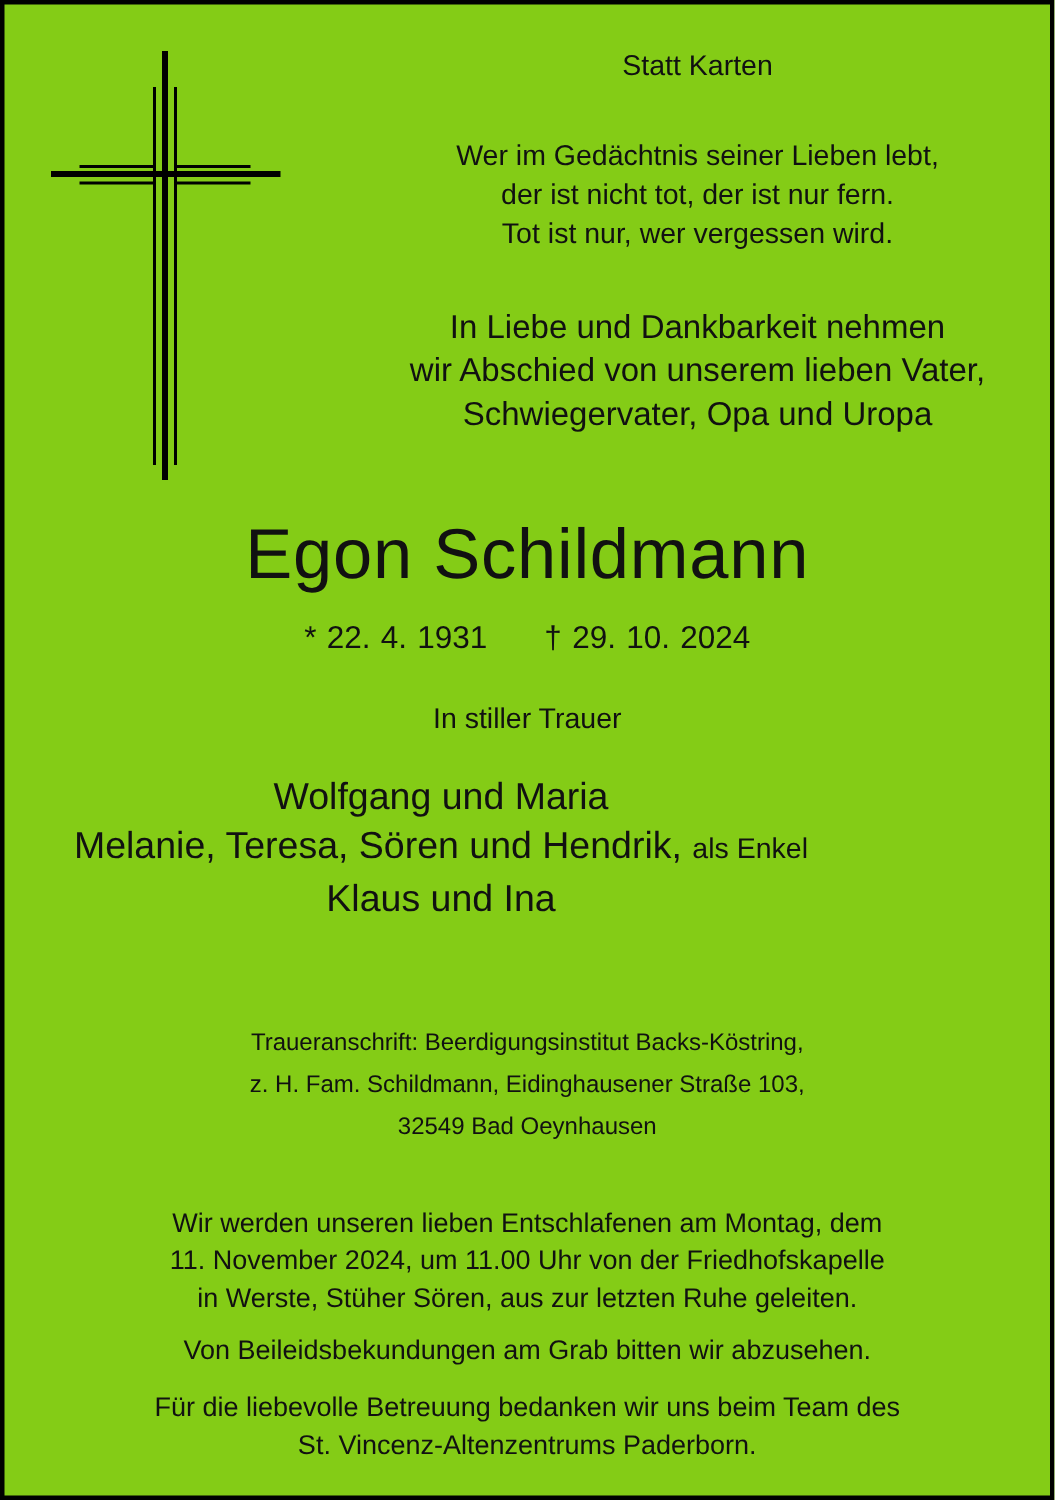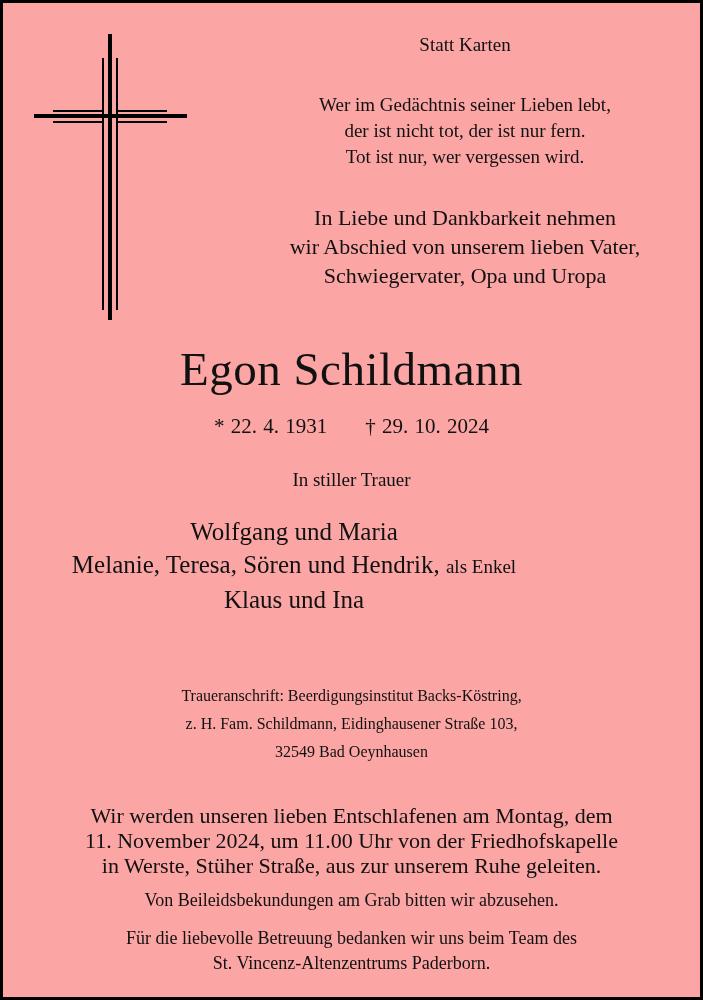--- a/index.html
+++ b/index.html
@@ -2,38 +2,38 @@
 <html><head>
   <meta charset="utf-8">
   <style>
     html, body { margin: 0; padding: 0; background: #ffffff; }
     body { width: 703px; height: 1000px; position: relative; overflow: hidden; }
     .frame {
       position: absolute; left: 0; top: 0;
       width: 703px; height: 1000px;
       box-sizing: border-box;
       border: 3px solid #000000;
-      background: #fca5a5;
+      background: #84cc16;
       color: #111111;
-      font-family: Liberation Serif, serif;
+      font-family: Liberation Sans, sans-serif;
     }
     .cross { position: absolute; left: 28px; top: 28px; width: 160px; height: 292px; }
     .line { position: absolute; background: #000; }
     .text-block { position: absolute; text-align: center; white-space: nowrap; }
     .statt { left: 262px; width: 400px; top: 30px; font-size: 19px; line-height: 24px; }
     .quote { left: 212px; width: 500px; top: 89px; font-size: 19px; line-height: 26px; }
     .intro { left: 212px; width: 500px; top: 200px; font-size: 22px; line-height: 29px; }
     .name { left: 0; width: 697px; top: 336px; font-size: 47px; line-height: 60px; letter-spacing: 0.5px; }
     .dates { left: 0; width: 697px; top: 409px; font-size: 21px; line-height: 28px; word-spacing: 1px; }
     .dates .gap { display: inline-block; width: 38px; }
     .trauer { left: 0; width: 697px; top: 464px; font-size: 19px; line-height: 26px; }
     .family { left: 0; width: 582px; top: 512px; font-size: 25px; line-height: 33px; }
     .family .rel { font-size: 19px; }
     .address { left: 0; width: 697px; top: 679px; font-size: 16px; line-height: 28px; }
-    .funeral { left: 0; width: 697px; top: 800px; font-size: 22px; line-height: 25px; }
+    .funeral { left: 0; width: 697px; top: 800px; font-size: 18px; line-height: 25px; }
     .condolence { left: 0; width: 697px; top: 885px; font-size: 18px; line-height: 25px; }
     .thanks { left: 0; width: 697px; top: 923px; font-size: 18px; line-height: 25px; }
   </style>
 </head>
 <body>
 
 <div class="frame">
 
   <div class="cross">
 
@@ -88,21 +88,21 @@
 
   <div class="text-block address">
     <div>Traueranschrift: Beerdigungsinstitut Backs-Köstring,</div>
     <div>z. H. Fam. Schildmann, Eidinghausener Straße 103,</div>
     <div>32549 Bad Oeynhausen</div>
   </div>
 
   <div class="text-block funeral">
     <div>Wir werden unseren lieben Entschlafenen am Montag, dem</div>
     <div>11. November 2024, um 11.00 Uhr von der Friedhofskapelle</div>
-    <div>in Werste, Stüher Straße, aus zur unserem Ruhe geleiten.</div>
+    <div>in Werste, Stüher Sören, aus zur letzten Ruhe geleiten.</div>
   </div>
 
   <div class="text-block thanks">
     <div>Für die liebevolle Betreuung bedanken wir uns beim Team des</div>
     <div>St. Vincenz-Altenzentrums Paderborn.</div>
   </div>
 
   <div class="text-block condolence">Von Beileidsbekundungen am Grab bitten wir abzusehen.</div>
 
 </div>

